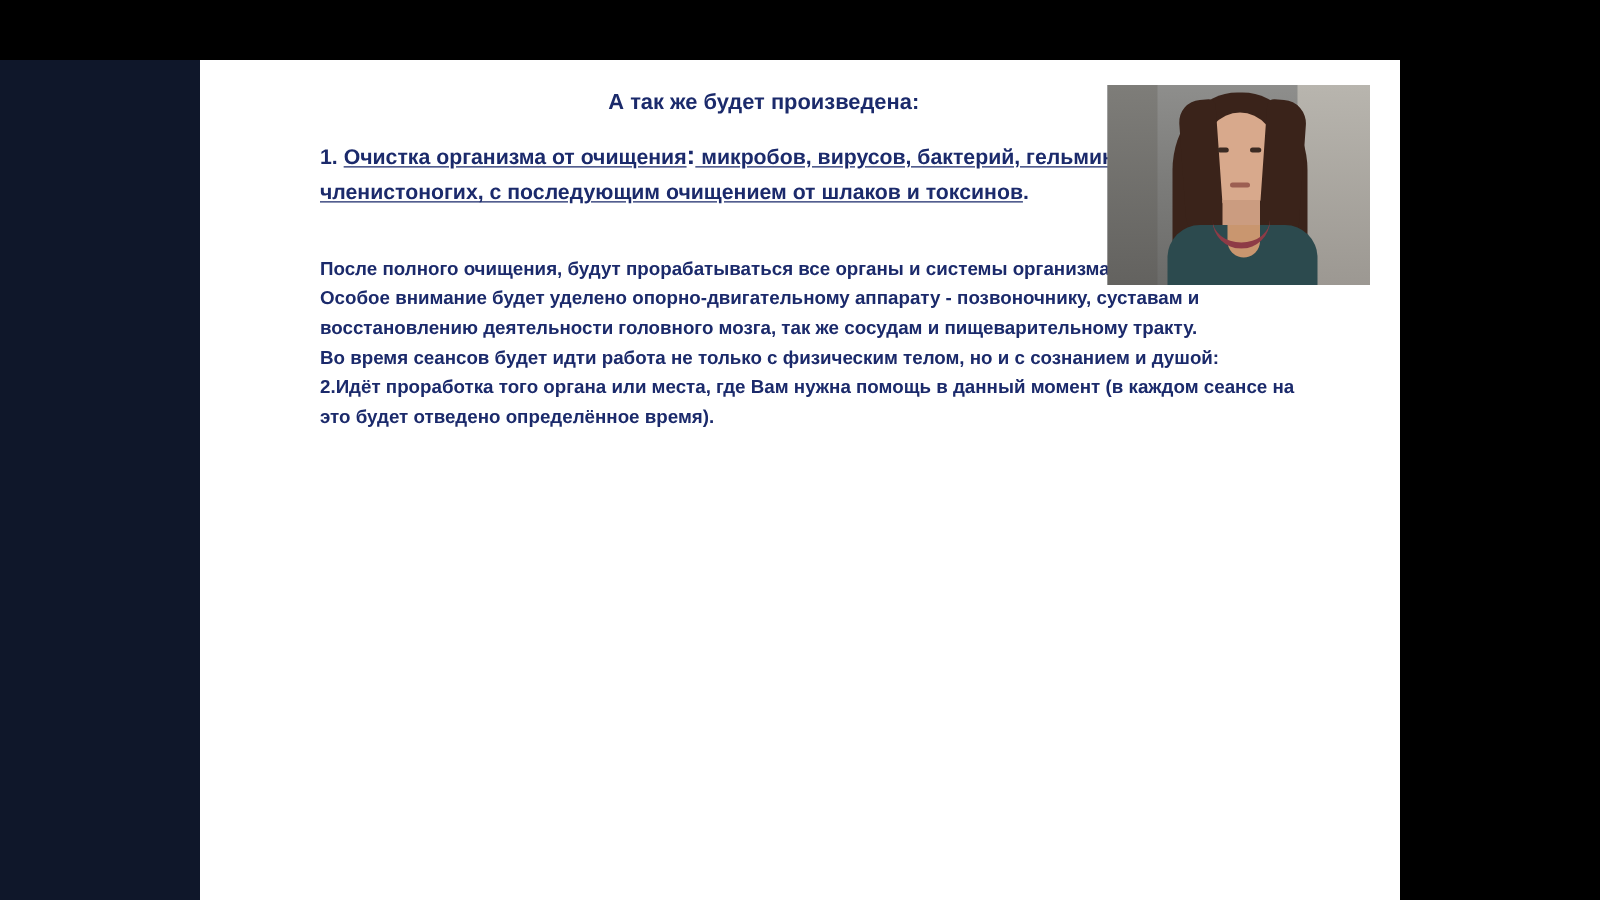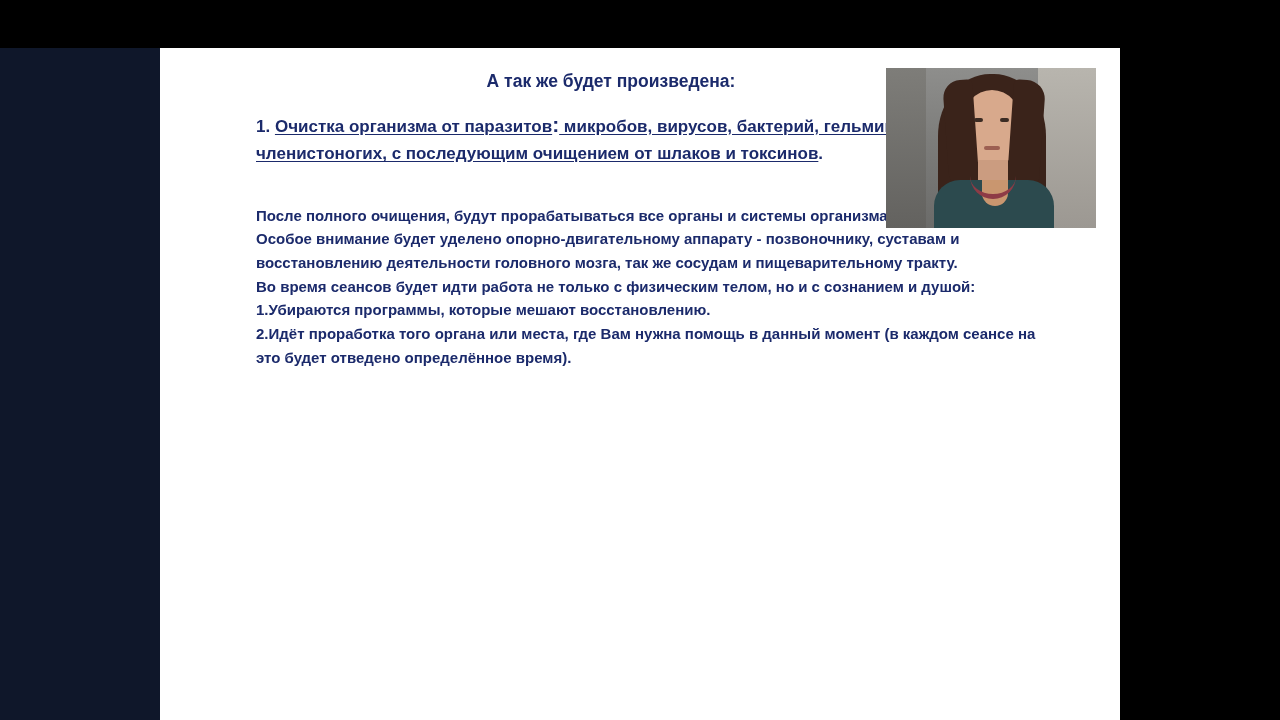--- a/index.html
+++ b/index.html
@@ -223,28 +223,27 @@
 <div id="stage">
 
   <div id="slide">
 
     <div id="content">
 
       <div class="slide-title">А так же будет произведена:</div>
 
       <p class="para item1">
         <span>1.</span>
-        <span class="u">Очистка организма от паразитов</span><span class="big-colon">:</span><span class="u"> микробов, вирусов, бактерий, гельминтов, грибков,  членистоногих, с последующим очищением от  шлаков и токсинов</span><span>.</span>
+        <span class="u">Очистка организма от очищения</span><span class="big-colon">:</span><span class="u"> микробов, вирусов, бактерий, гельминтов, грибков,  членистоногих, с последующим очищением от  шлаков и токсинов</span><span>.</span>
       </p>
 
 
       <div class="gap-block">
         <p class="body-para">После полного очищения, будут прорабатываться все органы и системы организма по отдельности.  Особое внимание будет уделено опорно-двигательному аппарату  - позвоночнику, суставам и восстановлению деятельности  головного  мозга, так же сосудам и пищеварительному тракту.</p>
         <p class="body-para tight"> Во время сеансов будет идти работа не только с физическим телом, но и с сознанием и душой:</p>
-        <p class="body-para tight">1.Убираются  программы, которые мешают восстановлению.</p>
         <p class="body-para tight">2.Идёт проработка того органа или места, где Вам нужна помощь в данный момент (в каждом сеансе на это будет отведено определённое время).</p>
       </div>
 
 
     </div>
 
     <div id="video-tile">
       <div class="vid-bg"></div>
       <div class="vid-wall-right"></div>
       <div class="vid-wall-left"></div>

